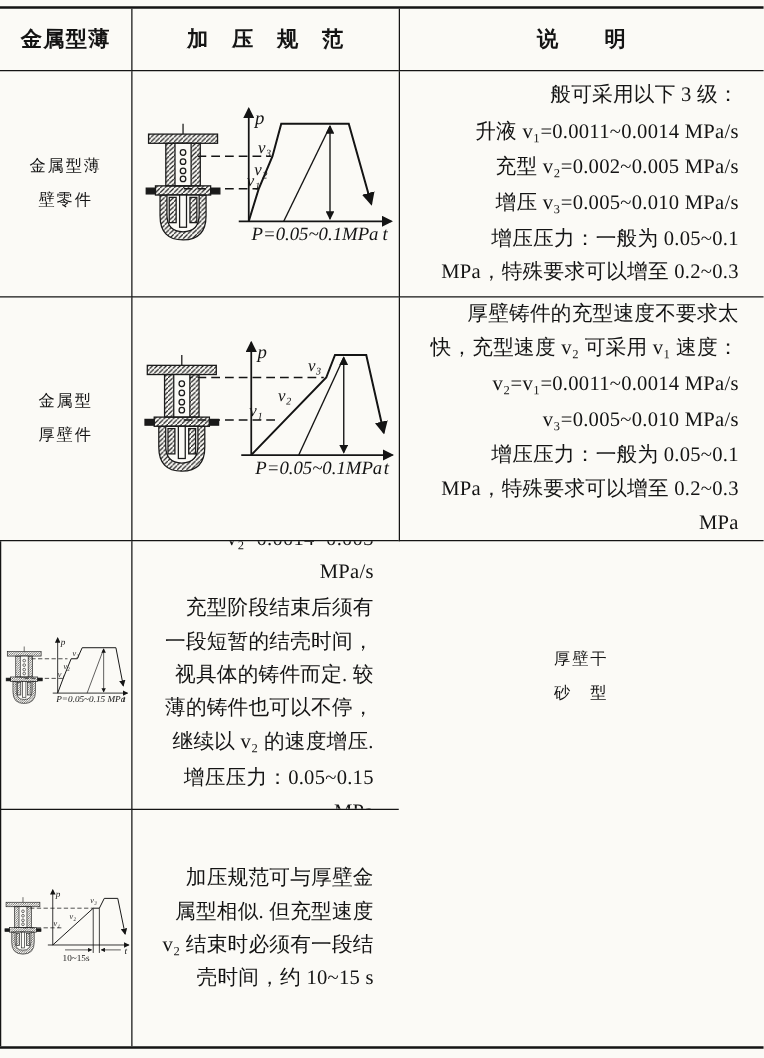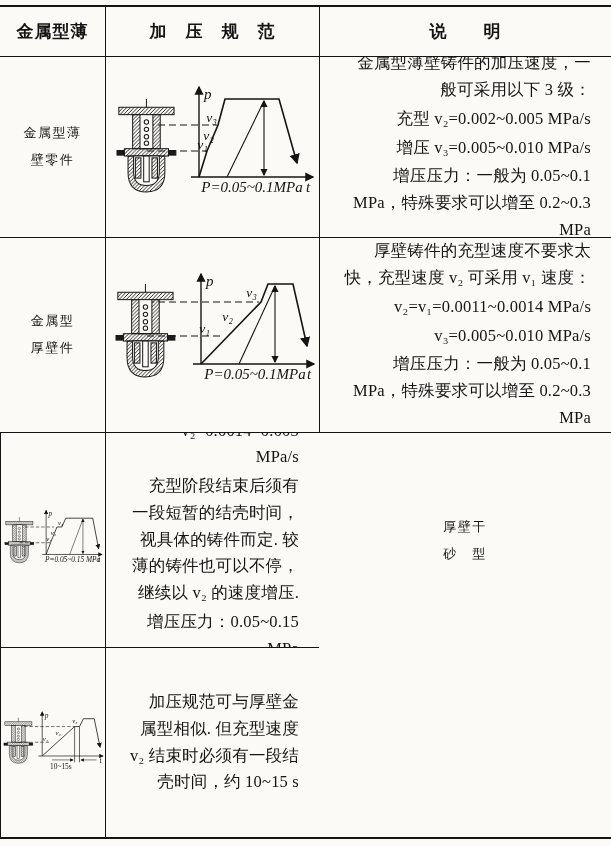--- a/index.html
+++ b/index.html
@@ -99,20 +99,21 @@
         <text class="ta" x="97" y="40">p</text>
         <text class="ta" x="199" y="133">t</text>
         <text class="tv" x="110" y="63" text-anchor="end">v₃</text>
         <text class="tv" x="107" y="81" text-anchor="end">v₂</text>
         <text class="tv" x="101" y="90" text-anchor="end">v₁</text>
         <text class="tp" x="145" y="133" text-anchor="middle">P=0.05~0.1MPa</text>
       </svg>
     </div>
     <div class="c exp vb">
       <p>金属型薄壁铸件的加压速度，一般可采用以下 3 级：</p>
+      <p>升液 v₁=0.0011~0.0014 MPa/s</p>
       <p>充型 v₂=0.002~0.005 MPa/s</p>
       <p>增压 v₃=0.005~0.010 MPa/s</p>
       <p>增压压力：一般为 0.05~0.1 MPa，特殊要求可以增至 0.2~0.3 MPa</p>
     </div>
 
     <div class="c lab">
       <div>金属型</div>
       <div>厚壁件</div>
     </div>
     <div class="c dia vb">

